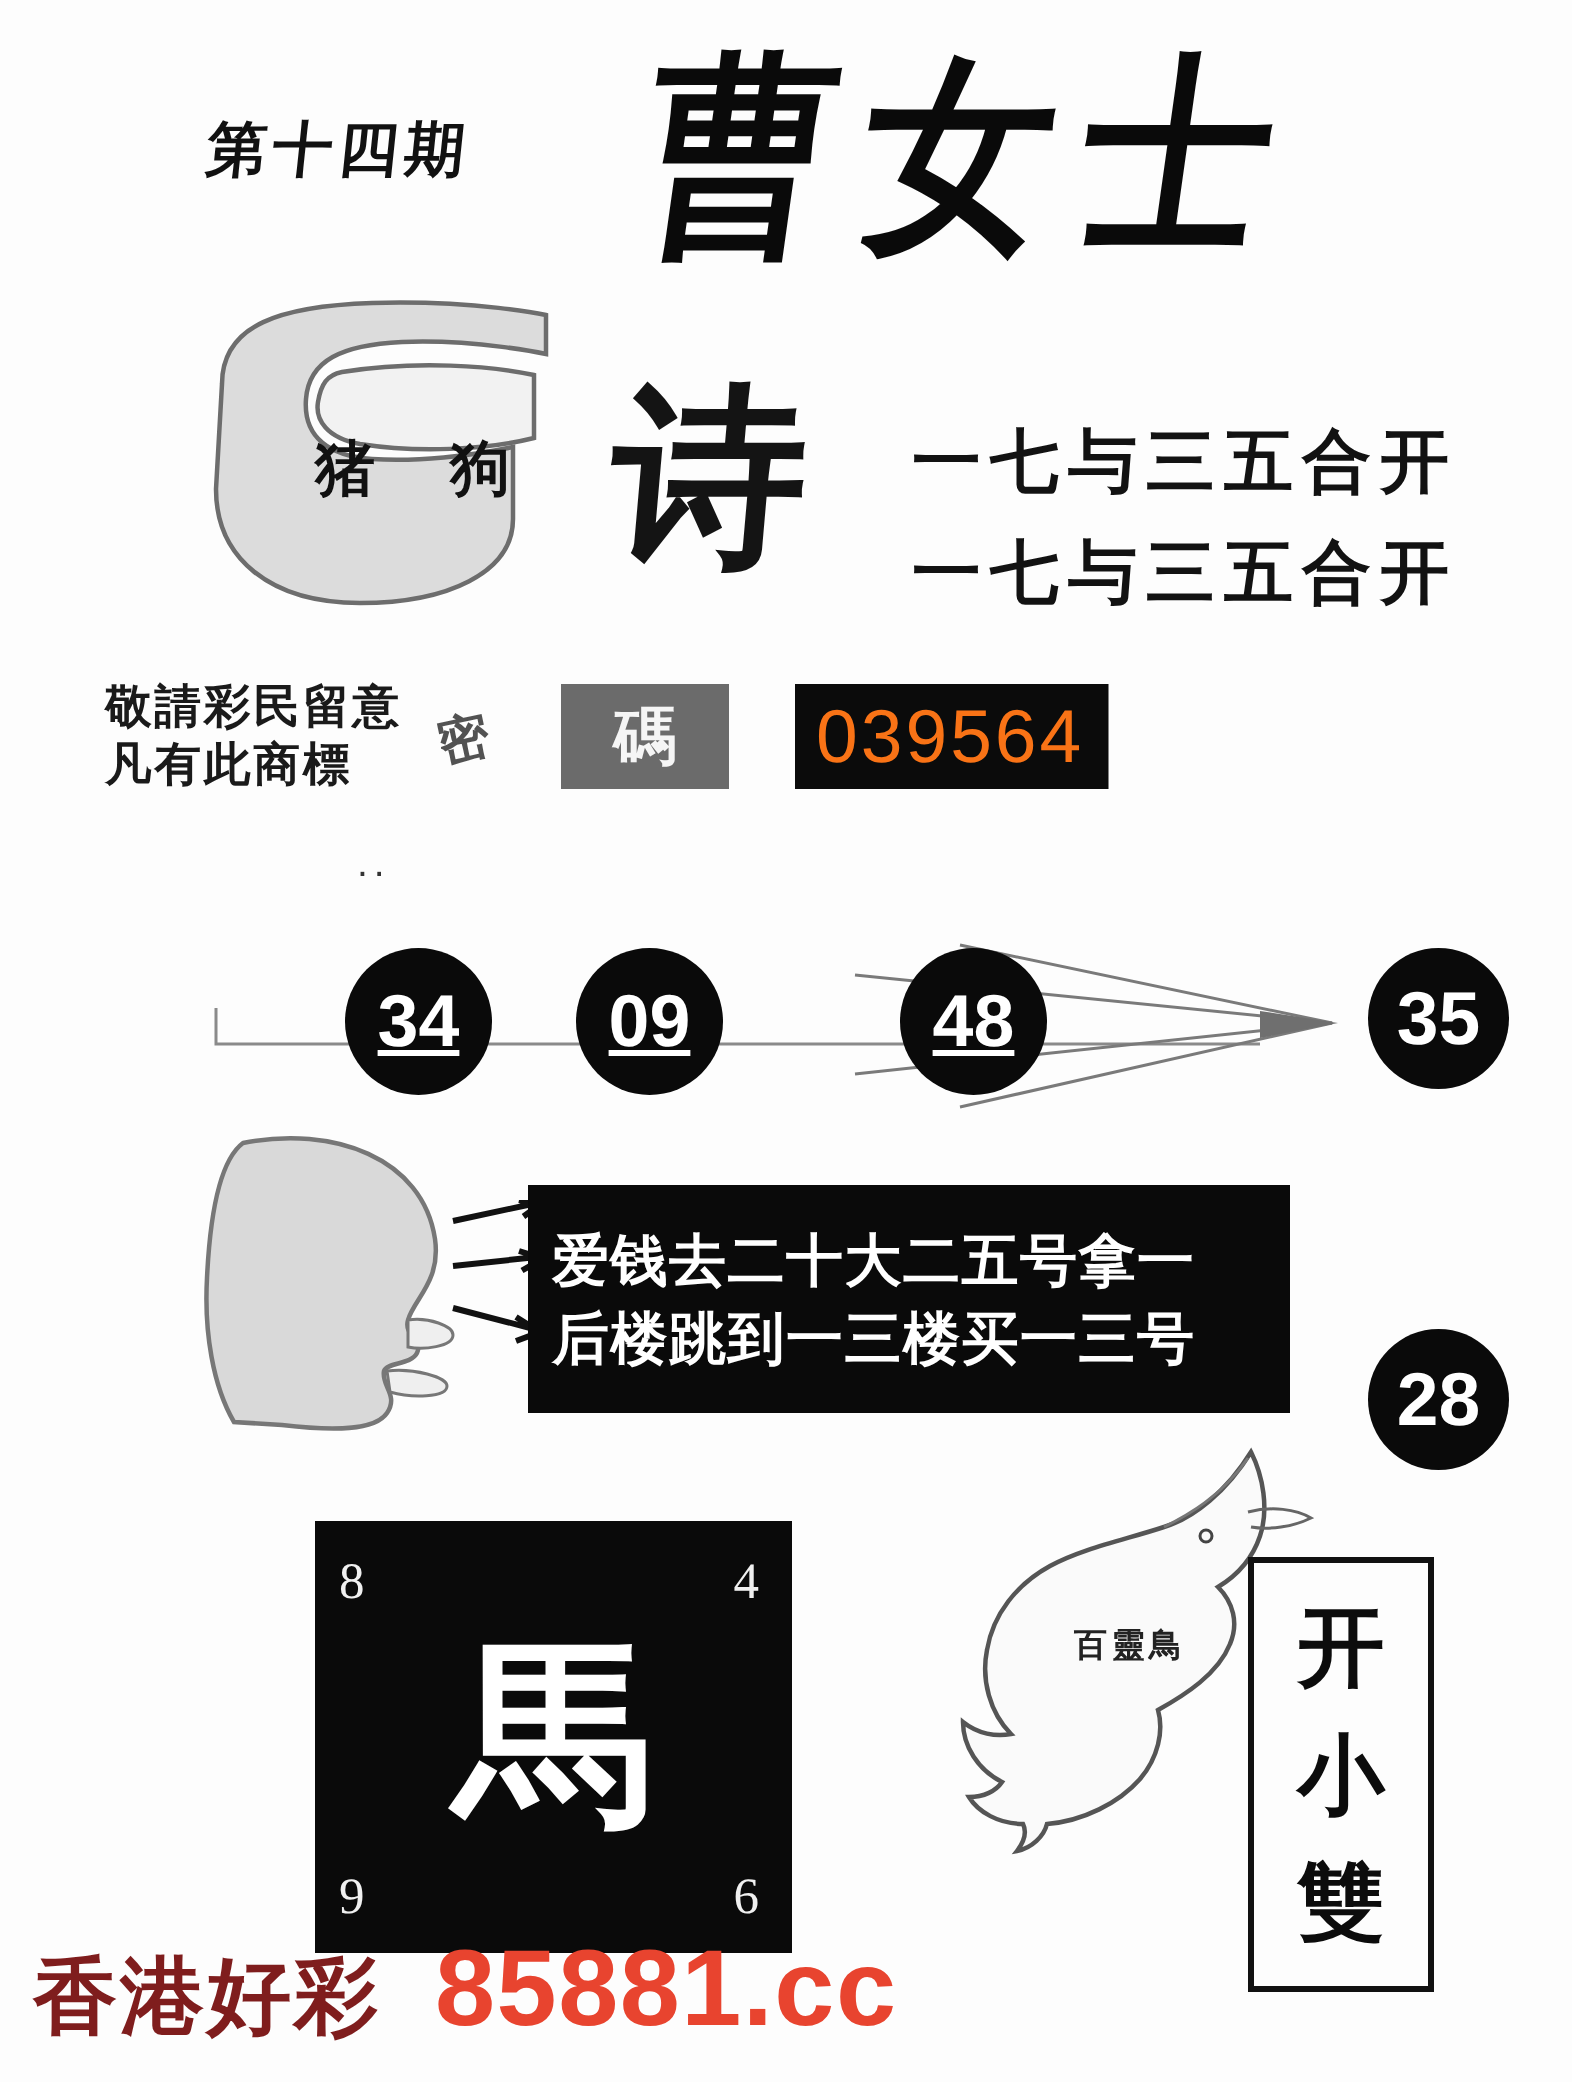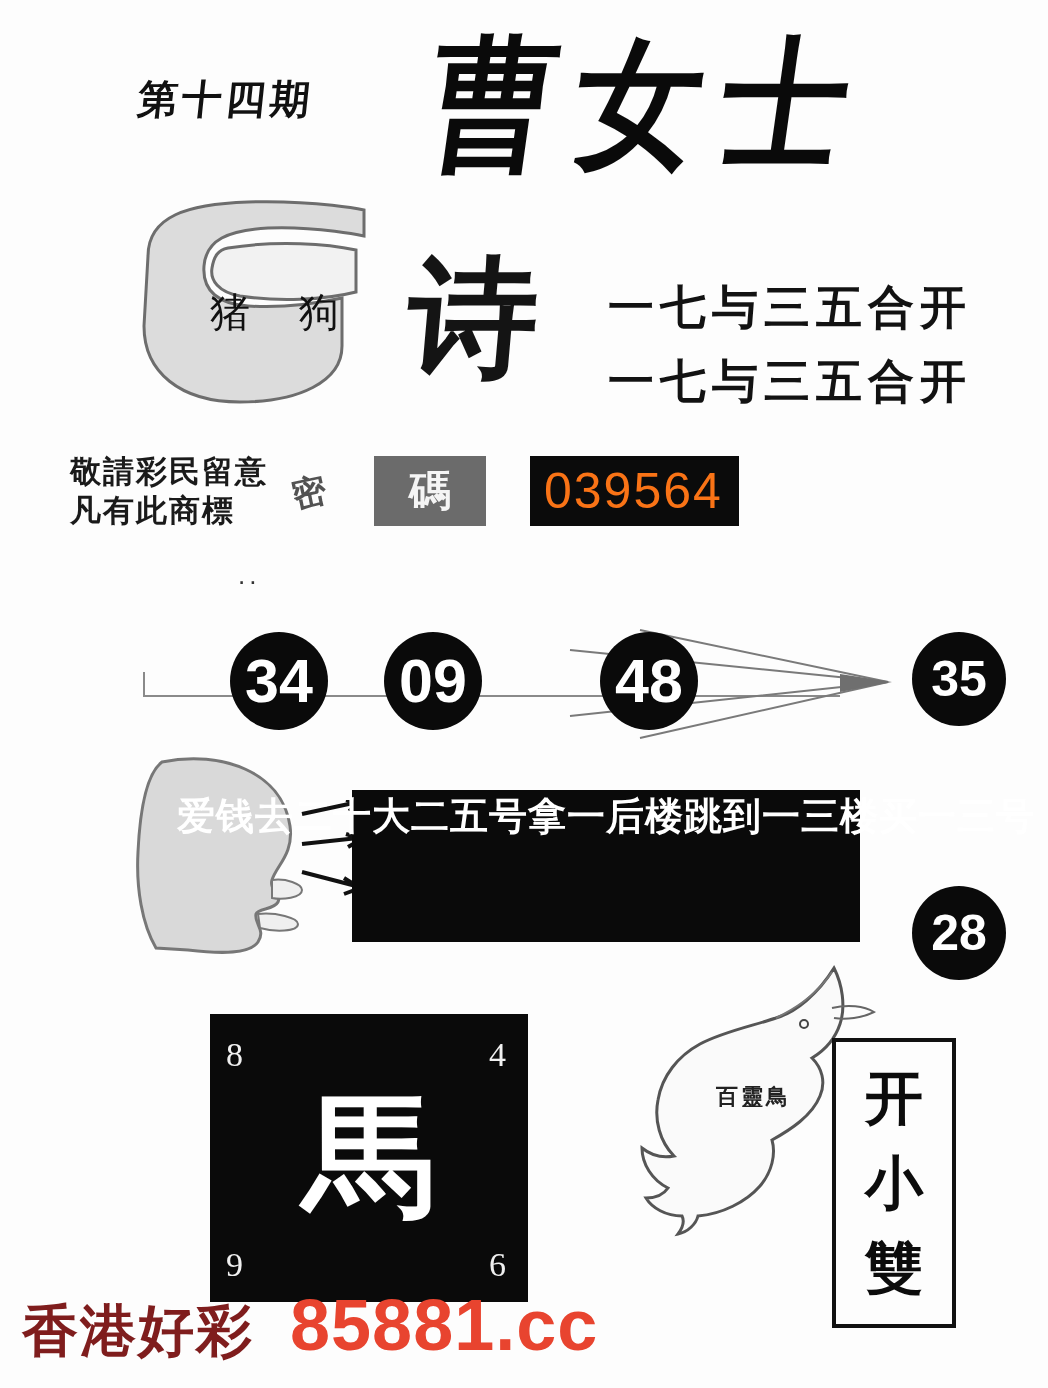--- a/index.html
+++ b/index.html
@@ -50,21 +50,21 @@
     top: 196px;
     width: 250px;
     height: 215px;
   }
   .zodiac-blob svg { display: block; }
   .zodiac-text {
     position: absolute;
     left: 210px;
     top: 285px;
     font-family: "DejaVu Serif", serif;
-    font-weight: normal;
+    font-weight: bold;
     font-size: 40px;
     letter-spacing: 18px;
     color: #111;
     white-space: nowrap;
   }
 
   .poem-char {
     position: absolute;
     left: 408px;
     top: 232px;
@@ -167,22 +167,23 @@
     color: #ffffff;
     display: flex;
     align-items: center;
     justify-content: center;
     font-family: "Liberation Sans", sans-serif;
     font-weight: bold;
   }
   .ball-row {
     width: 98px;
     height: 98px;
-    font-size: 61px;
+    font-size: 49px;
     top: 632px;
+    text-decoration: underline;
   }
   .ball-right {
     width: 94px;
     height: 94px;
     font-size: 50px;
     left: 912px;
   }
 
   
   .head-shape {
@@ -201,21 +202,21 @@
   }
   .speech-box {
     position: absolute;
     left: 352px;
     top: 790px;
     width: 508px;
     height: 152px;
     background: #0a0a0a;
     color: #ffffff;
     display: flex;
-    flex-direction: row;
+    flex-direction: column;
     justify-content: center;
     padding: 0 16px;
     box-sizing: border-box;
   }
   .speech-box div {
     font-family: "DejaVu Sans", sans-serif;
     font-size: 38px;
     font-weight: bold;
     line-height: 52px;
     letter-spacing: 1px;

